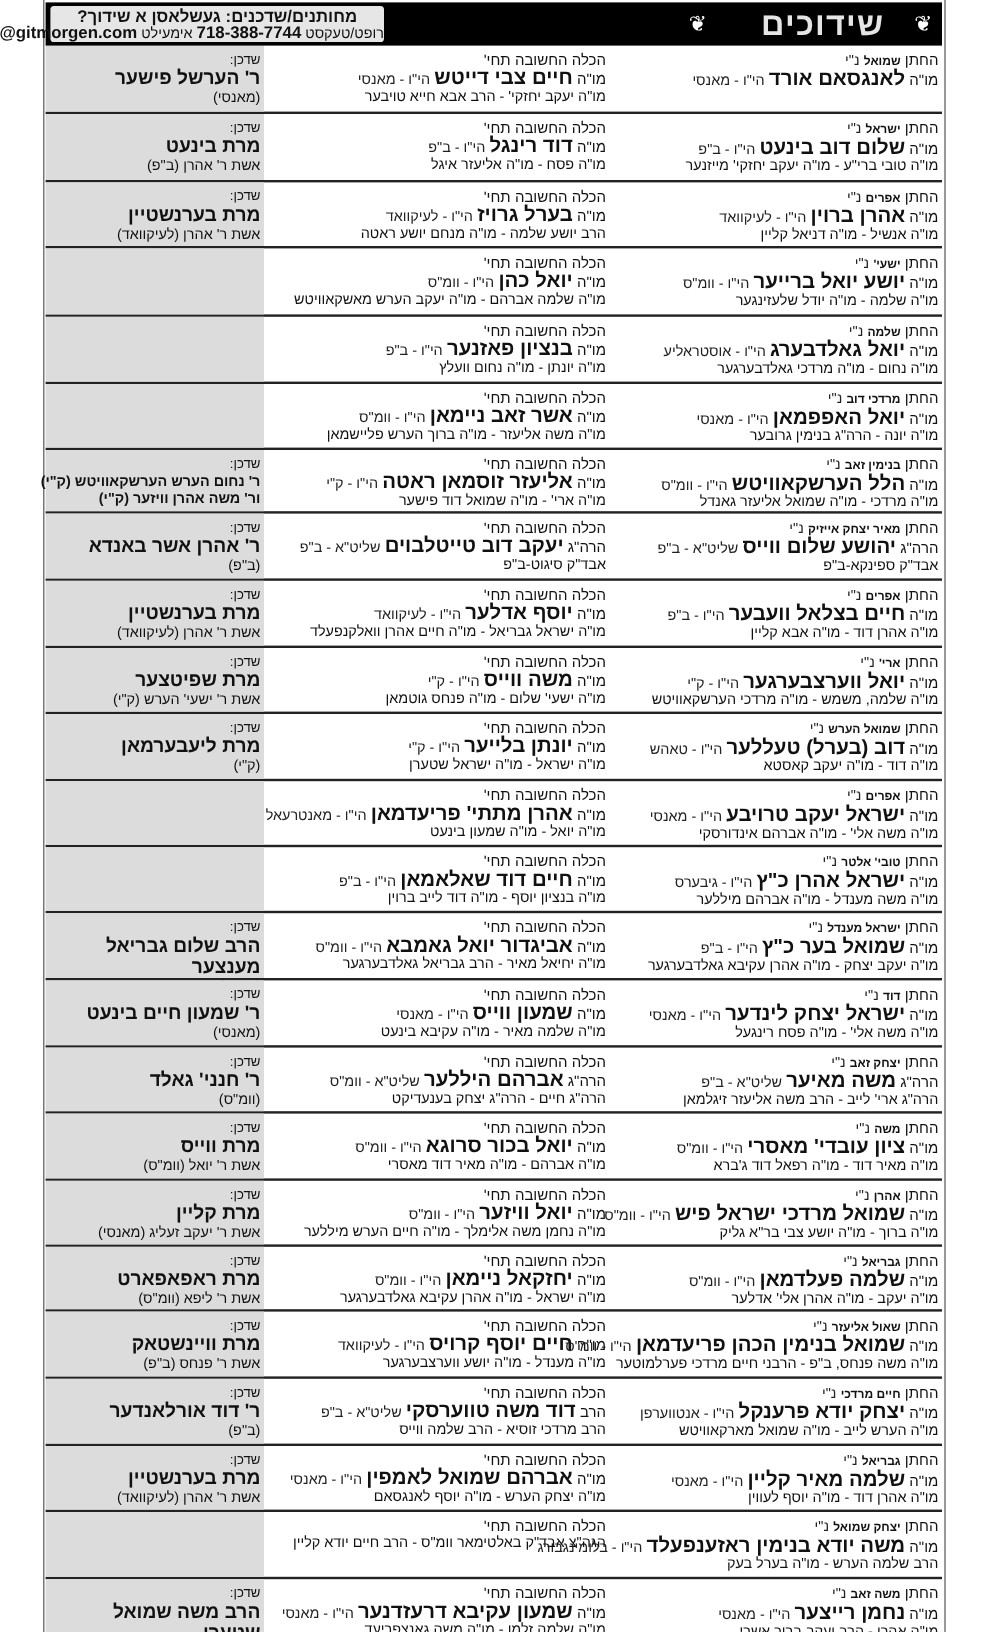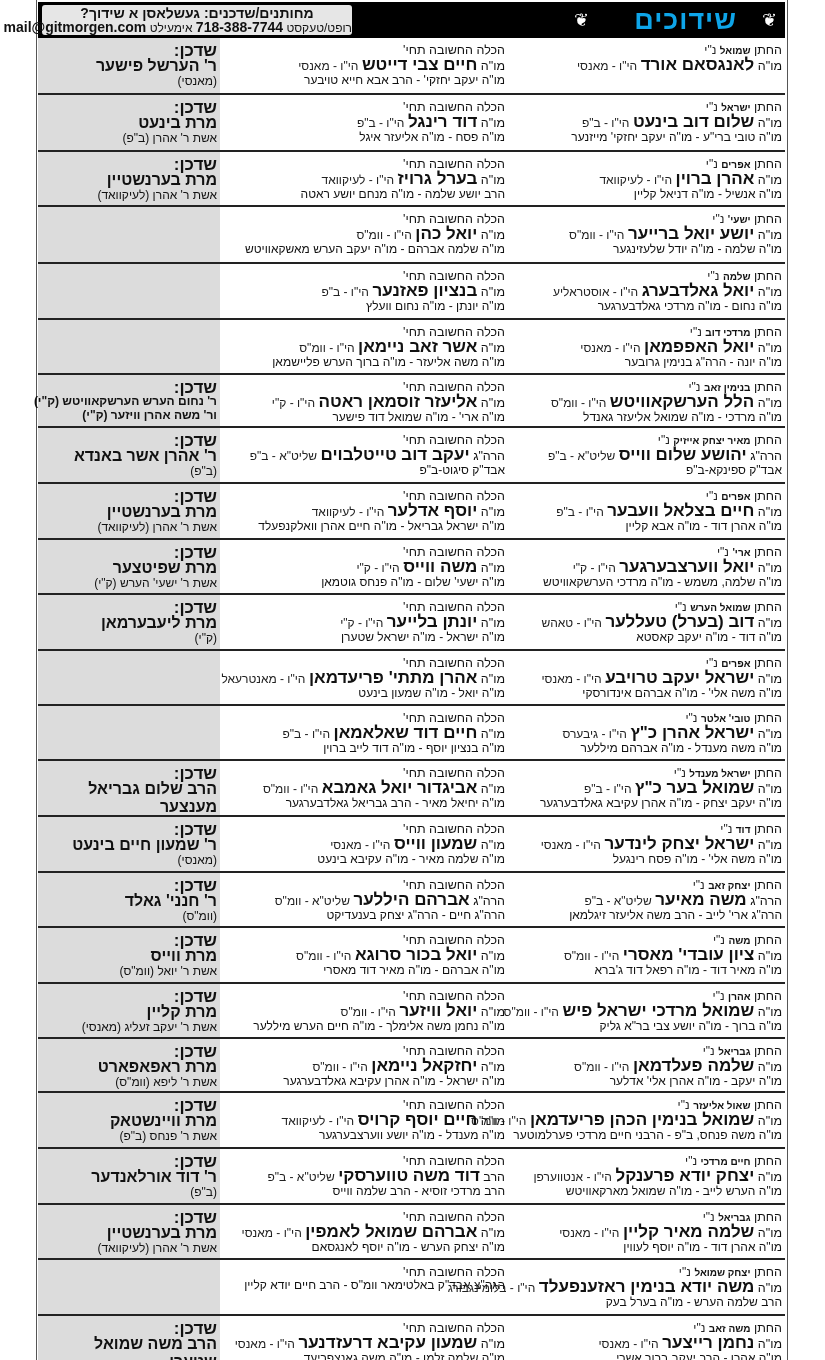--- a/index.html
+++ b/index.html
@@ -4,45 +4,45 @@
 <style>
   html, body { margin:0; padding:0; background:#fff; }
   body { width:825px; height:1360px; position:relative; overflow:hidden;
          font-family:"Liberation Sans", "DejaVu Sans", sans-serif; color:#111; }
   .page { position:absolute; left:38px; top:2px; width:747px; }
   .vrule-left { position:absolute; left:36px; top:0; width:1px; height:1360px; background:#555; }
   .vrule-right { position:absolute; left:787px; top:0; width:1px; height:1360px; background:#555; }
 
   
   .header { height:36px; background:#000; position:relative; direction:rtl; }
-  .header .title { position:absolute; right:48px; top:1px; color:#0ea5e9; font-weight:bold;
+  .header .title { position:absolute; right:48px; top:1px; color:#e5e5e5; font-weight:bold;
                    font-size:27px; line-height:34px; letter-spacing:1px; }
   .header .orn { position:absolute; top:4px; color:#fff; font-size:18px; line-height:28px; }
   .header .orn.r { right:8px; }
   .header .orn.l { right:196px; }
-  .header .box { position:absolute; left:4px; top:3px; width:310px; height:30px; background:#e6e6e6;
+  .header .box { position:absolute; left:4px; top:3px; width:278px; height:30px; background:#e6e6e6;
                  border-radius:3px; direction:rtl; text-align:center; }
   .header .box .l1 { font-weight:bold; font-size:14px; line-height:14px; padding-top:1px; }
   .header .box .l2 { font-size:12px; line-height:15px; white-space:nowrap;margin-left:32px; }
   .header .box .l2 b { font-size:14px; }
 
   
   .rows { direction:rtl; }
   .row { display:flex; flex-direction:row; border-bottom:2px solid #222; box-sizing:border-box; }
   .cell { box-sizing:border-box; padding:3px 3px 2px 3px; line-height:13px; font-size:12.5px; }
   .cell.groom { width:277px; }
   .cell.bride { width:288px; }
   .cell.shad  { width:182px; background:#dcdcdc; }
   .sm { font-size:12px; color:#222; }
   .big { font-weight:bold; font-size:17px; }
   .med { font-weight:bold; font-size:10px; }
   .line1 { margin-top:3px; white-space:nowrap; }
   .line2 { white-space:nowrap; line-height:16px; }
   .line3 { white-space:nowrap; font-size:12px; }
-  .shad .lab { font-size:17px; margin-top:3px;font-weight:bold; }
+  .shad .lab { font-size:11px; margin-top:3px; }
   .shad .nm { font-weight:bold; font-size:16px; line-height:18px; white-space:nowrap;text-align:right; }
   .shad .nm.small { font-size:12px; line-height:14px; }
   .shad .sub { font-size:12px; line-height:13px; white-space:nowrap; }
 </style>
 </head>
 <body>
 
 <div class="vrule-left"></div>
 <div class="vrule-right"></div>
 

